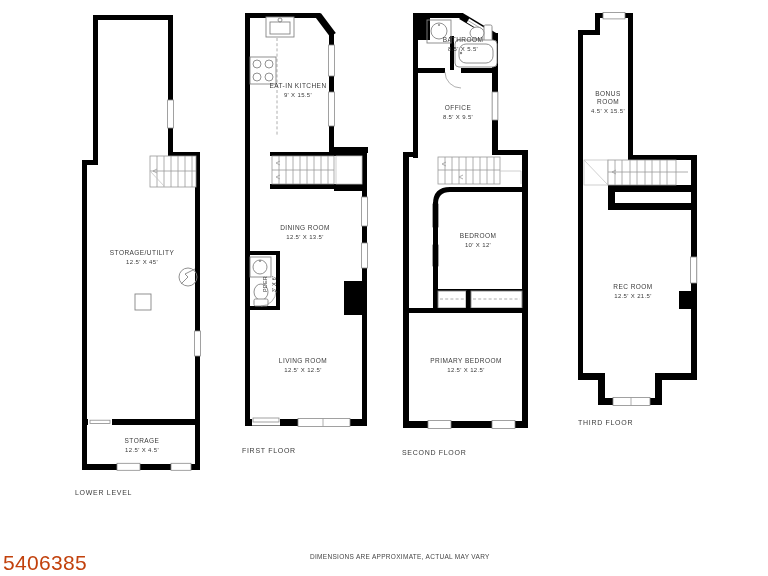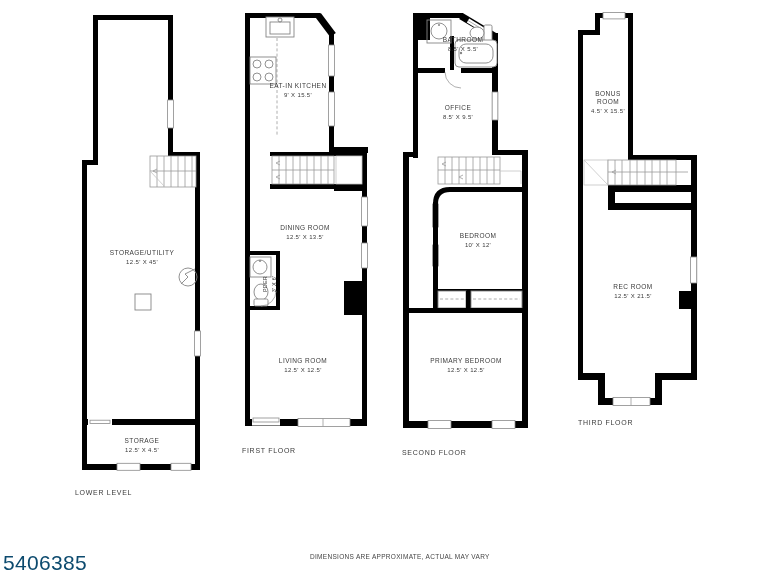--- a/index.html
+++ b/index.html
@@ -16,21 +16,21 @@
   .lt{stroke:#c4c4c4;stroke-width:0.8;fill:none;}
   .dash{stroke-dasharray:3 2.2;}
   .room-label{position:absolute;transform:translateX(-50%);text-align:center;
               color:#3a3a3a;line-height:1.2;}
   .rn{font-size:6.5px;letter-spacing:0.45px;white-space:nowrap;margin-bottom:2px;}
   .rd{font-size:6px;letter-spacing:0.35px;white-space:nowrap;}
   .wrap .rn{white-space:normal;width:44px;margin:0 auto 2px;}
   .rot{transform:translate(-50%,-50%) rotate(-90deg);}
   .rot .rn,.rot .rd{font-size:5.5px;letter-spacing:0.2px;}
   .floor-label{position:absolute;font-size:7px;letter-spacing:0.7px;color:#3a3a3a;white-space:nowrap;}
-  .listing-id{position:absolute;left:3px;top:551px;font-size:21px;color:#0c4a6e;letter-spacing:0.3px;}
+  .listing-id{position:absolute;left:3px;top:551px;font-size:21px;color:#c2410c;letter-spacing:0.3px;}
   .disclaimer{position:absolute;left:310px;top:553px;font-size:6.5px;color:#454545;letter-spacing:0.3px;white-space:nowrap;}
 </style>
 </head>
 <body>
 
 <div id="stage">
 
 <svg width="768" height="576" viewBox="0 0 768 576">
 
   <g>

